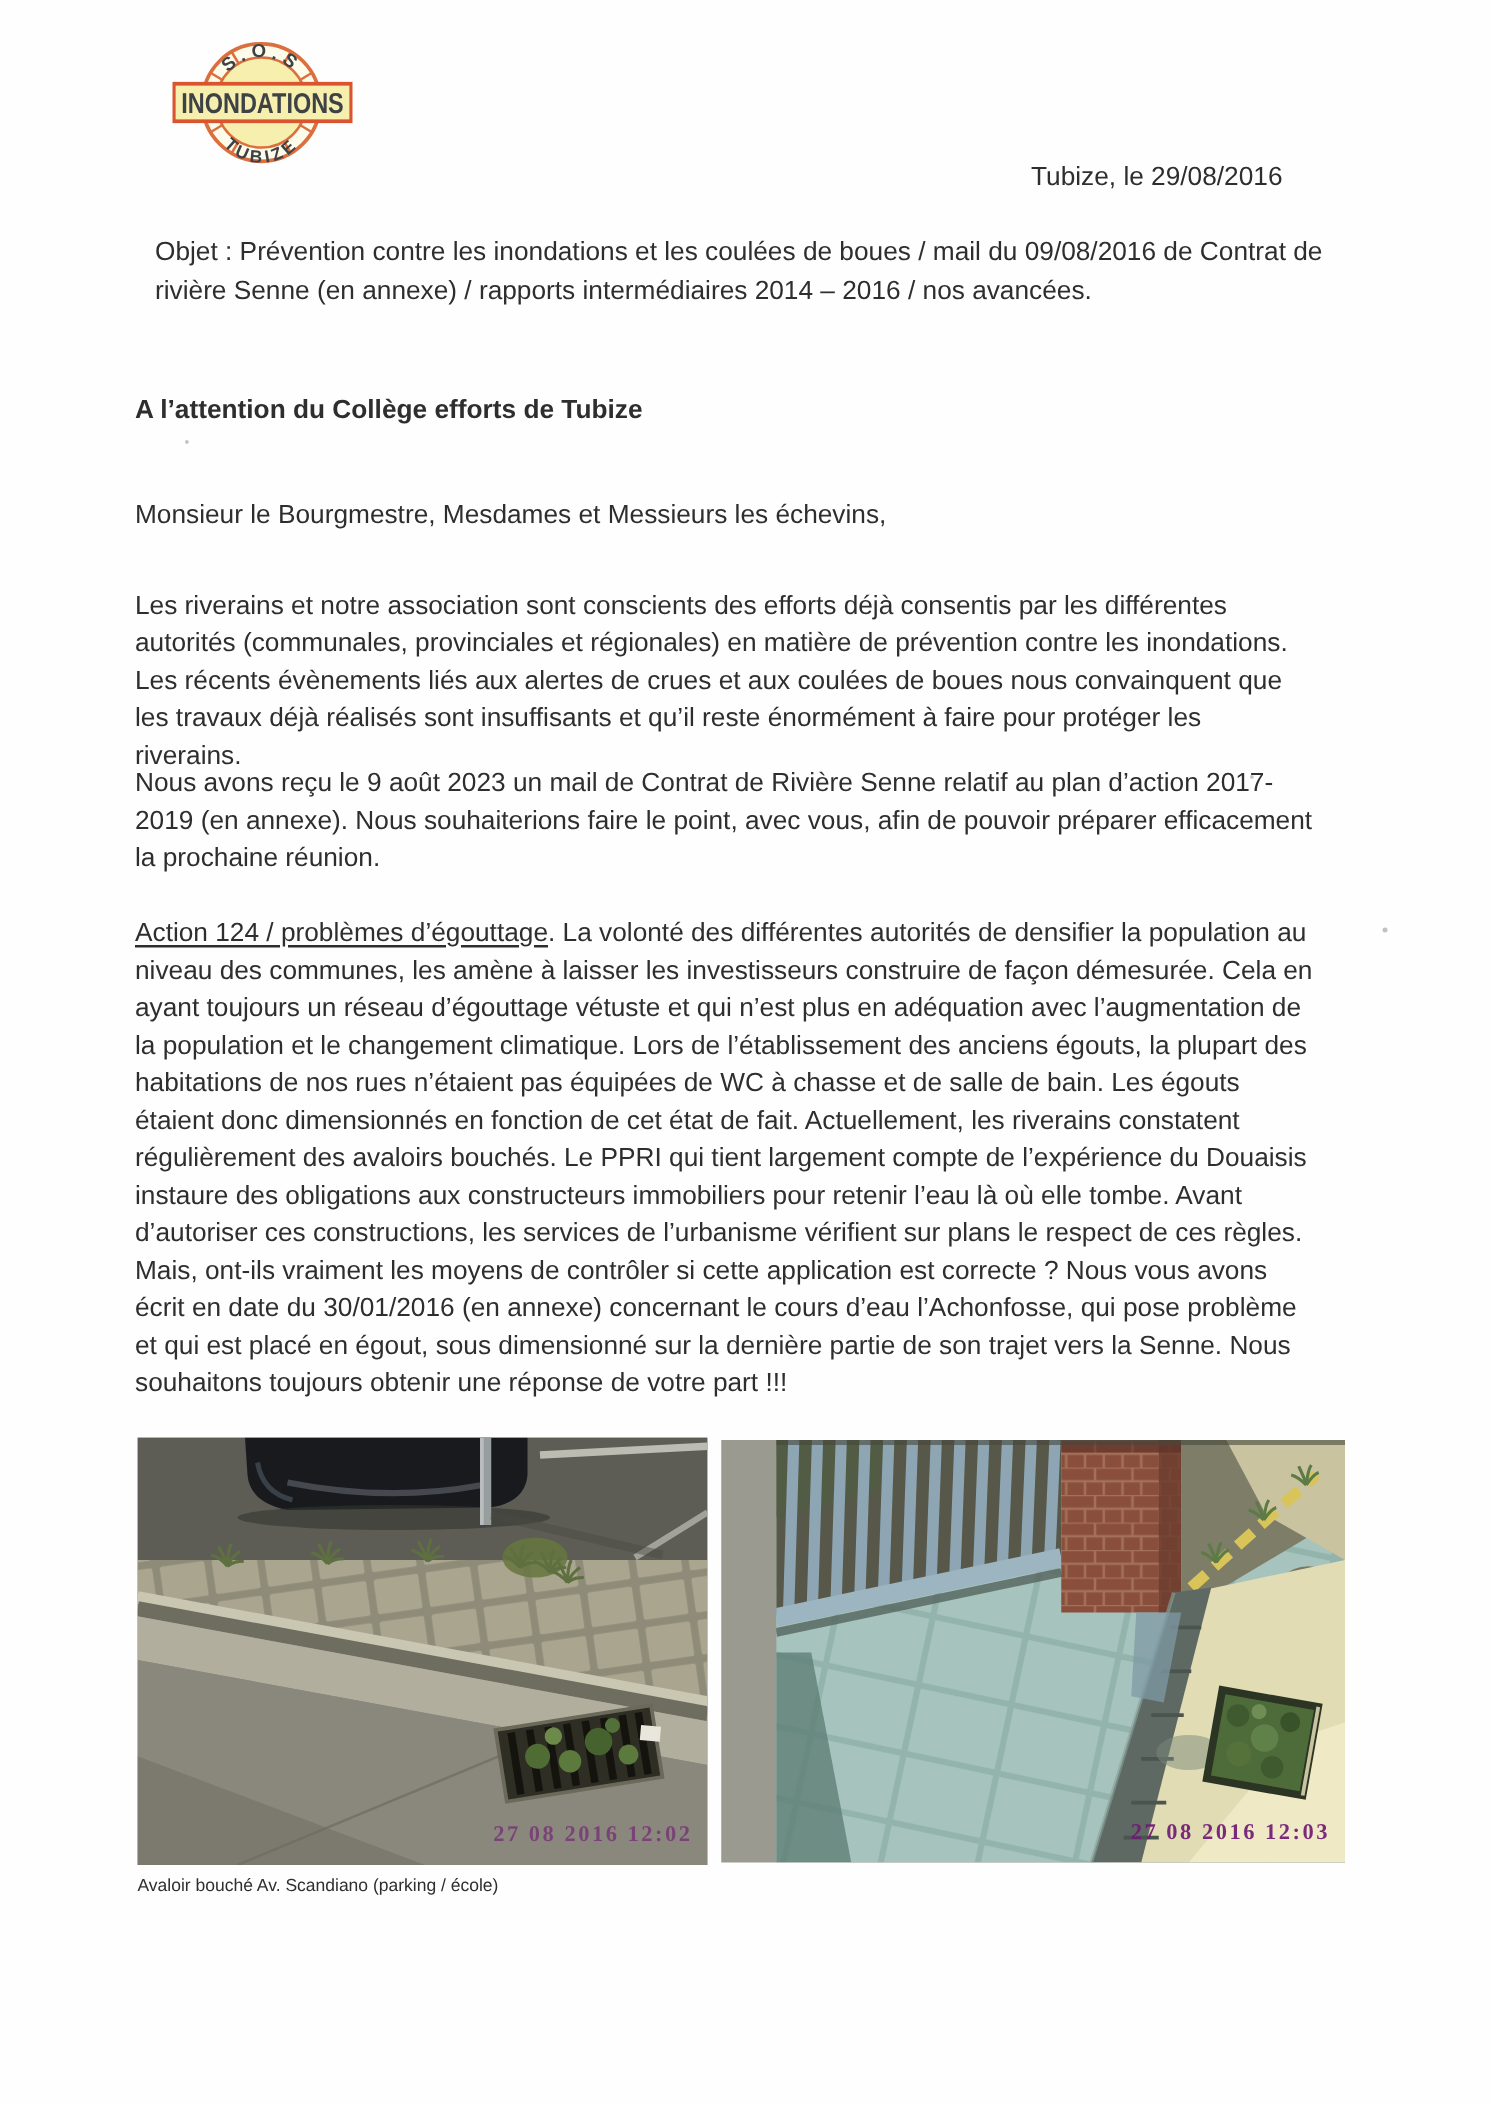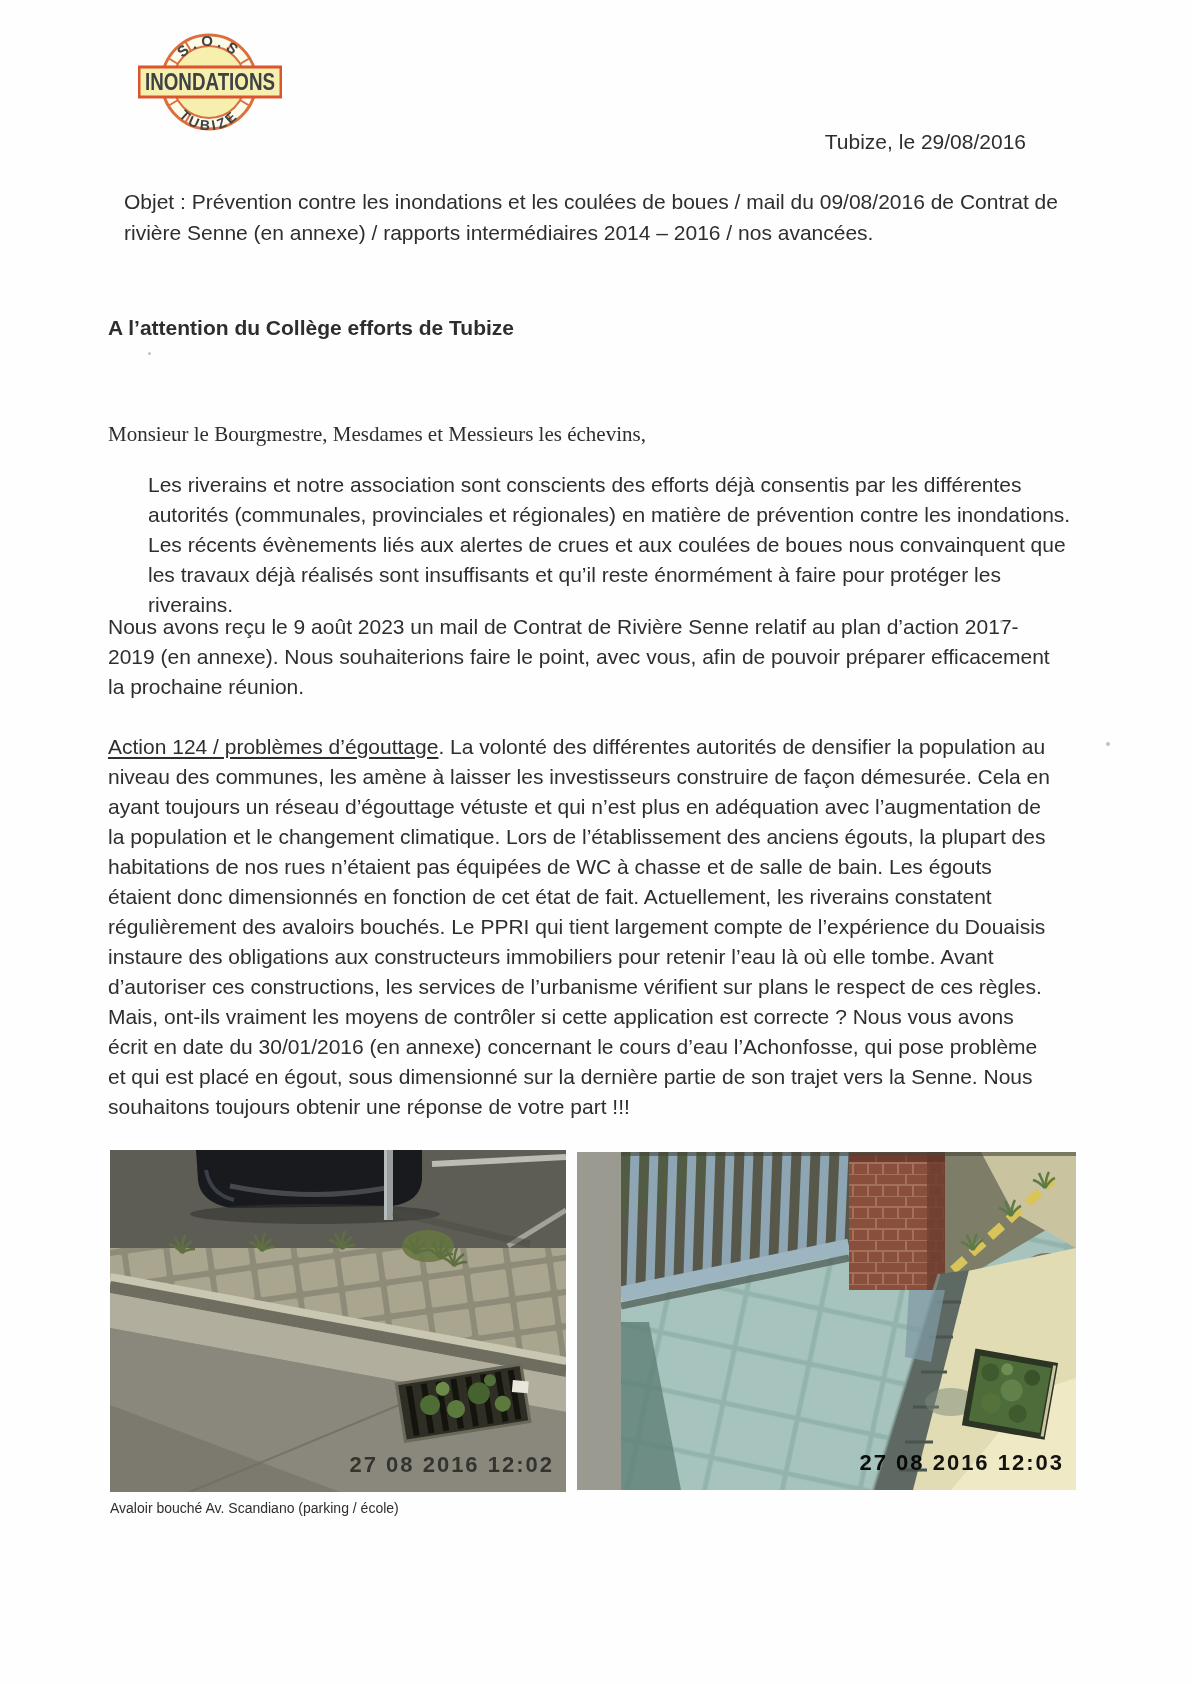--- a/index.html
+++ b/index.html
@@ -7,33 +7,33 @@
     position:relative; width:1192px; height:1684px; margin:0 auto;
     background:#fefefe; color:#2e2e2e;
     font-family:"Liberation Sans", sans-serif;
     overflow:hidden;
   }
   .dateline { position:absolute; top:130px; right:166px; font-size:21px;margin-left:36px; }
   .subject  { position:absolute; left:108px; top:170px; width:938px;
               font-size:21px; line-height:31px; margin:16px; }
   .attention{ position:absolute; left:108px; top:316px; font-weight:bold;
               font-size:21px; margin:0; }
-  .salutation{ position:absolute; left:108px; top:422px; font-size:21px; margin:0;font-family:Liberation Serif, serif; }
+  .salutation{ position:absolute; left:108px; top:400px; font-size:21px; margin:0; }
   .bodytext { font-size:21px; line-height:30px; margin:0; }
-  .para1 { position:absolute; left:108px; top:470px; width:942px;margin-left:40px; }
+  .para1 { position:absolute; left:108px; top:470px; width:942px; }
   .para2 { position:absolute; left:108px; top:612px; width:942px; }
   .para3 { position:absolute; left:108px; top:732px; width:944px; }
   .lead  { text-decoration:underline; text-underline-offset:3px;text-align:right; }
   .logo  { position:absolute; left:138px; top:30px; }
   figure.photo { position:absolute; margin:0; overflow:hidden; background:#9a9a90; }
   .photo-left  { left:110px; top:1150px; width:456px; height:342px; }
   .photo-right { left:577px; top:1152px; width:455px; height:338px;padding-left:44px; }
-  .stamp { position:absolute; right:12px; bottom:14px; font-size:22px; font-weight:bold;
-           color:#000000; letter-spacing:2px;
-           font-family:Liberation Sans, sans-serif; }
+  .stamp { position:absolute; right:12px; bottom:14px; font-size:18px; font-weight:bold;
+           color:#701a75; letter-spacing:2px;
+           font-family:Liberation Serif, serif; }
   .stamp-faint { opacity:.62; }
   .stamp-clear { opacity:.92; }
   .caption { position:absolute; top:1500px; font-size:14px; }
   .caption-left  { left:110px; }
   .caption-right { left:622px; }
   .speck { position:absolute; background:#c2c2c2; border-radius:50%; }
 </style>
 </head>
 <body>
 

